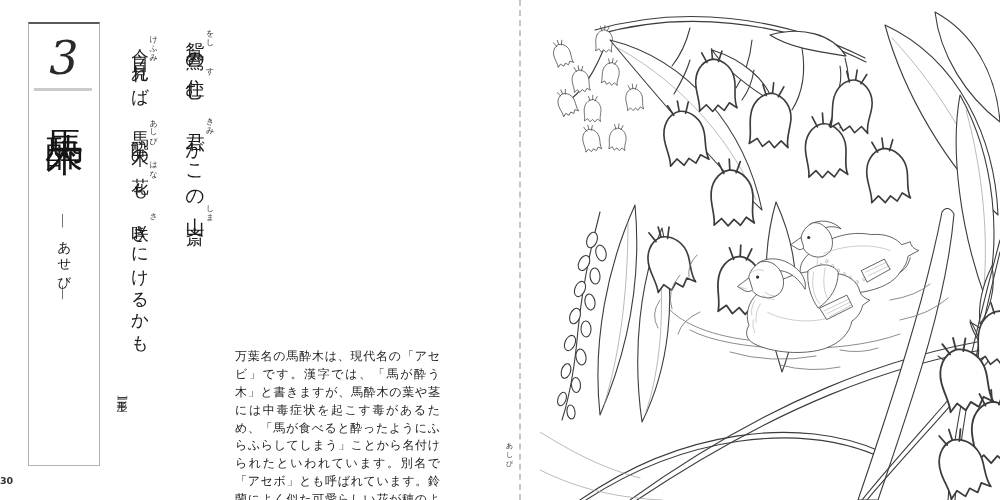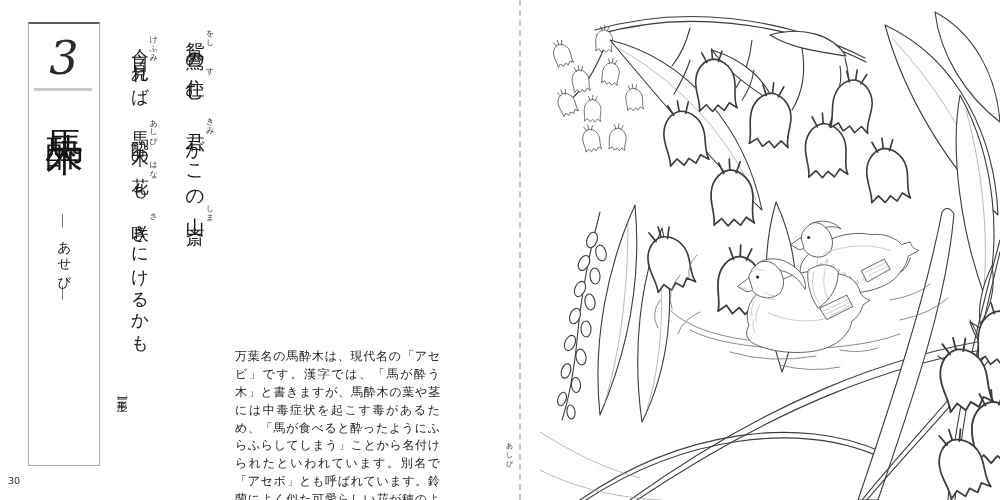--- a/index.html
+++ b/index.html
@@ -24,23 +24,23 @@
             color:#1c1c1c;font-family:"Liberation Serif","DejaVu Serif",serif;}
   #poem-col-0{left:182px;top:24px;font-size:19px;letter-spacing:3.5px;}
   #poem-col-1{left:128px;top:30px;font-size:17.5px;letter-spacing:2px;}
   .poem-col ruby rt{font-size:8px;letter-spacing:0;color:#333;}
   #poem-attribution{position:absolute;left:114px;top:388px;writing-mode:vertical-rl;
                     text-orientation:mixed;font-size:11px;letter-spacing:2px;color:#222;}
 
   #description{position:absolute;left:235px;top:348px;width:205px;
                font-size:12px;line-height:1.49;text-align:justify;color:#1e1e1e;}
 
-  #page-number{position:absolute;left:8px;top:475px;
+  #page-number{position:absolute;left:0;top:475px;
                font-family:"DejaVu Sans","Liberation Sans",sans-serif;
-               font-size:9.5px;font-weight:normal;color:#333;}
+               font-size:9.5px;font-weight:bold;color:#333;}
 
   
   #spine-line{position:absolute;left:519px;top:0;height:500px;width:0;
               border-left:2px dashed #c6c6c6;}
   #spine-mark{position:absolute;left:504px;top:437px;writing-mode:vertical-rl;
               text-orientation:mixed;font-size:7px;letter-spacing:1px;color:#3a3a3a;}
 
   
   #illustration{position:absolute;left:540px;top:0;width:460px;height:500px;}
   .ln{fill:none;stroke:#3c3c3c;stroke-width:1.1;stroke-linecap:round;stroke-linejoin:round;}

